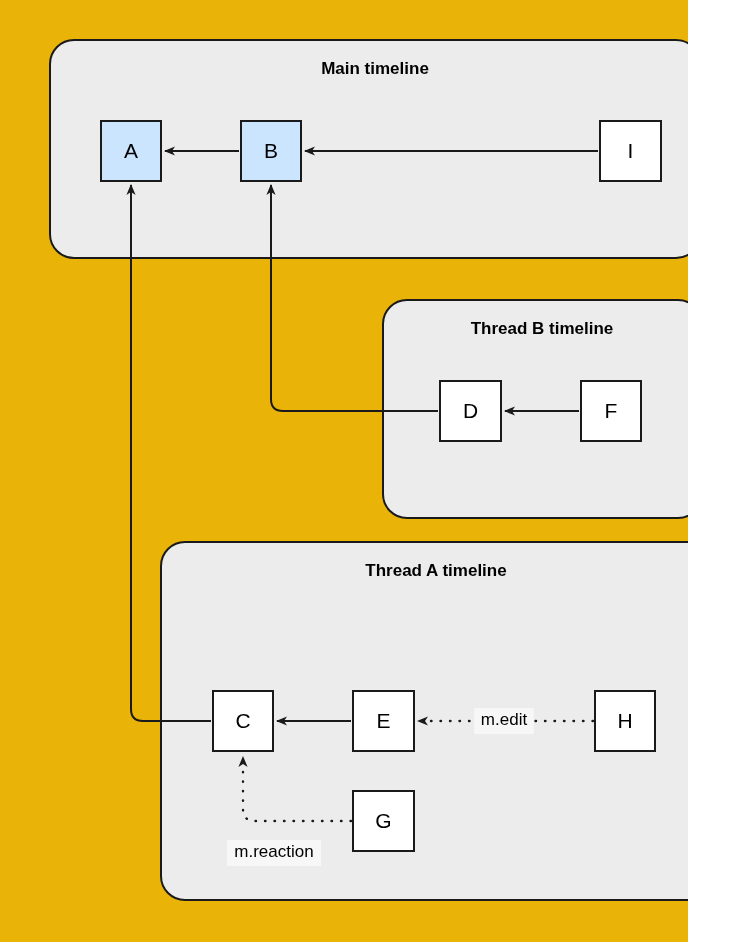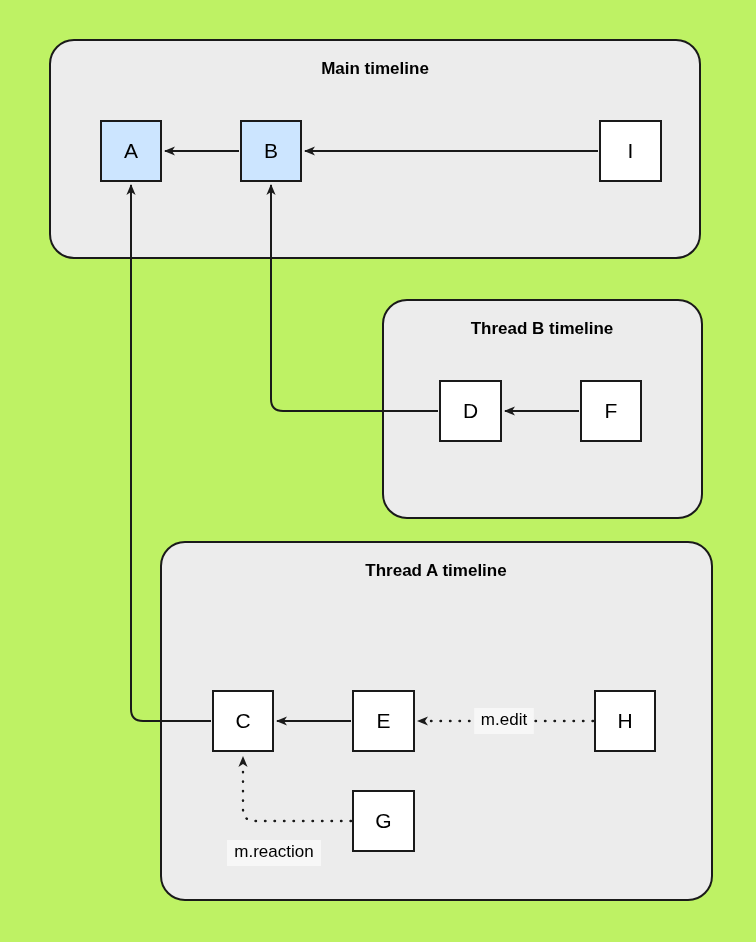--- a/index.html
+++ b/index.html
@@ -2,23 +2,23 @@
 <html><head>
 <meta charset="utf-8">
 <style>
   html, body {
     margin: 0;
     padding: 0;
     background: #ffffff;
   }
   #canvas {
     position: relative;
-    width: 756px;
+    width: 688px;
     height: 942px;
-    background: #bef264;
+    background: #eab308;
     font-family: "Liberation Sans", sans-serif;
     overflow: hidden;
   }
   #diagram-svg {
     position: absolute;
     left: 0;
     top: 0;
     width: 756px;
     height: 942px;
   }

